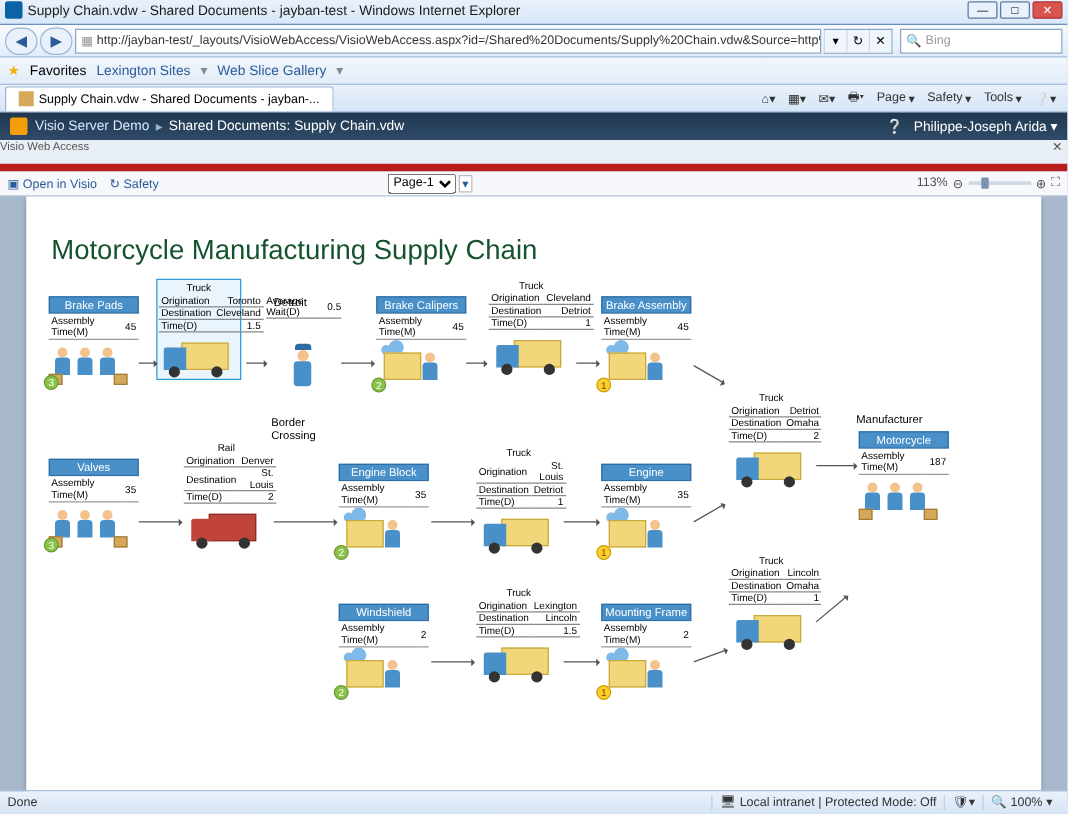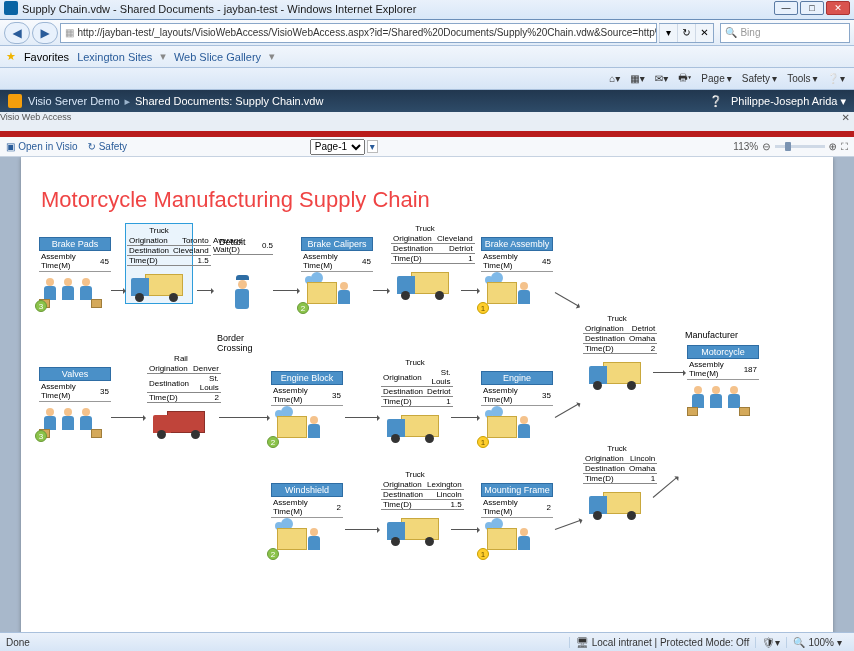--- a/index.html
+++ b/index.html
@@ -46,21 +46,21 @@
 .vwa-tools { background: #f6f8fb; border-bottom: 1px solid #c6d2e1; height: 20px; display: flex; align-items: center; padding: 0 6px; gap: 10px; font-size: 10px; color: #2a5c9a; }
 .vwa-tools .pagesel { margin-left: auto; margin-right: auto; display: flex; align-items: center; gap: 2px; }
 .pagesel select { font-size: 10px; height: 16px; }
 .zoom { margin-left: auto; display: flex; align-items: center; gap: 4px; color: #555; }
 .zoom .track { width: 50px; height: 3px; background: #cfd9e6; position: relative; }
 .zoom .thumb { position: absolute; left: 10px; top: -3px; width: 6px; height: 9px; background: #7a93b2; border-radius: 1px; }
 
 
 .canvas-wrap { background: #a8b8cb; height: 486px; overflow: hidden; position: relative; }
 .page { background: #fff; width: 812px; height: 486px; margin: 0 auto; box-shadow: 0 1px 4px rgba(0,0,0,.3); position: relative; }
-.page h1 { position: absolute; left: 20px; top: 30px; font-size: 22px; font-weight: 400; color: #ef4444; }
+.page h1 { position: absolute; left: 20px; top: 30px; font-size: 22px; font-weight: 400; color: #14532d; }
 
 .node { position: absolute; width: 72px; }
 .node-title { background: #4a90c8; color: #fff; font-size: 9px; text-align: center; padding: 1px 0; border: 1px solid #2e6da4; }
 .node-tbl { width: 100%; border-collapse: collapse; font-size: 8px; background: #fff; }
 .node-tbl td { border-bottom: 1px solid #999; padding: 1px 2px; }
 .node-tbl td:last-child { text-align: right; }
 
 .truck-tbl { position: absolute; width: 68px; font-size: 8px; }
 .truck-tbl .tt-title { text-align: center; color: #000; padding: 1px 0; }
 .truck-tbl table { width: 100%; border-collapse: collapse; }
@@ -136,20 +136,24 @@
 <div class="favbar">
   <span class="star">★</span>
   <span>Favorites</span>
   <span style="color:#2a5c9a">Lexington Sites</span>
   <span style="color:#888">▾</span>
   <span style="color:#2a5c9a">Web Slice Gallery</span>
   <span style="color:#888">▾</span>
 </div>
 
 <div class="tabsbar">
+  <div class="tab">
+    <span style="width:12px;height:12px;background:#d4a95a;margin-right:4px;display:inline-block"></span>
+    <span>Supply Chain.vdw - Shared Documents - jayban-...</span>
+  </div>
   <div class="spacer"></div>
   <div class="iectl">⌂▾</div>
   <div class="iectl">▦▾</div>
   <div class="iectl">✉▾</div>
   <div class="iectl">🖶▾</div>
   <div class="iectl"><span>Page</span> ▾</div>
   <div class="iectl"><span>Safety</span> ▾</div>
   <div class="iectl"><span>Tools</span> ▾</div>
   <div class="iectl">❔▾</div>
 </div>

